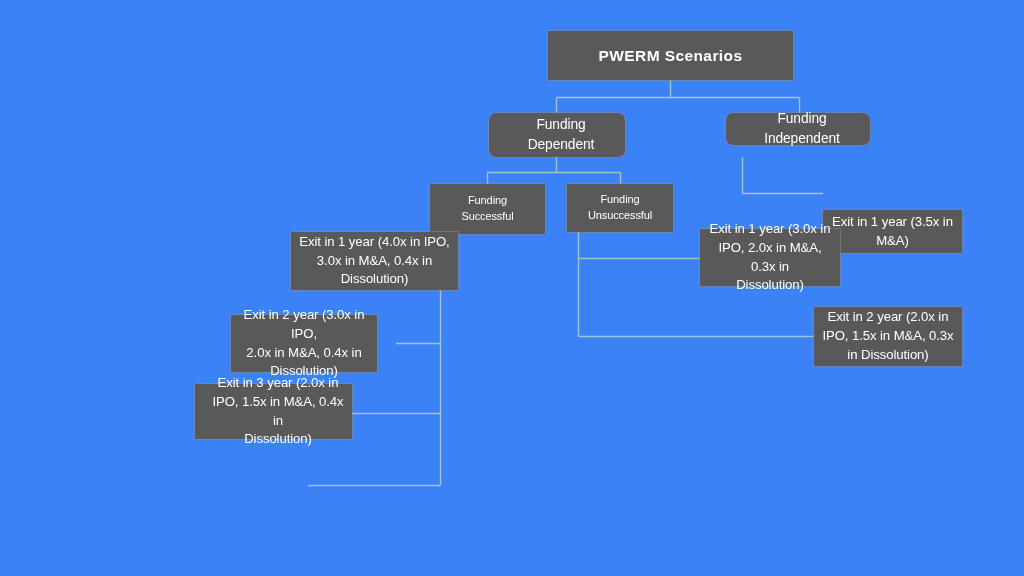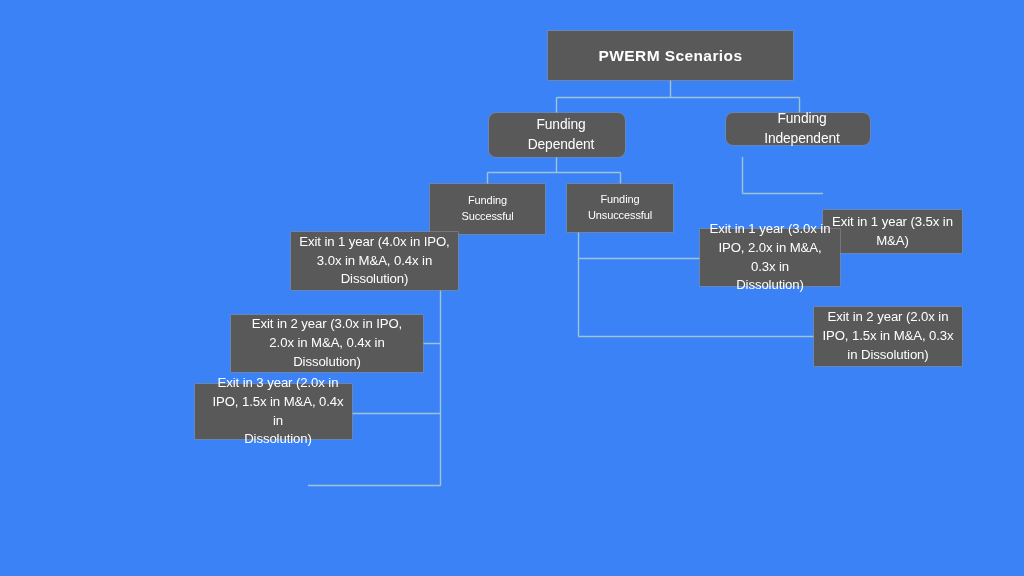--- a/index.html
+++ b/index.html
@@ -119,21 +119,21 @@
     <span class="txt">Exit in 1 year (3.5x in
 M&amp;A)</span>
   </div>
 
   <div class="node" style="left:255px; top:232px; width:167px; height:58px;margin-left:36px;">
     <span class="txt">Exit in 1 year (4.0x in IPO,
 3.0x in M&amp;A, 0.4x in
 Dissolution)</span>
   </div>
 
-  <div class="node" style="left:231px; top:315px; width:192px; height:57px;">
+  <div class="node" style="left:231px; top:315px; width:146px; height:57px;">
     <span class="txt">Exit in 2 year (3.0x in IPO,
 2.0x in M&amp;A, 0.4x in
 Dissolution)</span>
   </div>
 
   <div class="node" style="left:195px; top:384px; width:157px; height:55px;padding-left:15px;">
     <span class="txt">Exit in 3 year (2.0x in
 IPO, 1.5x in M&amp;A, 0.4x in
 Dissolution)</span>
   </div>

